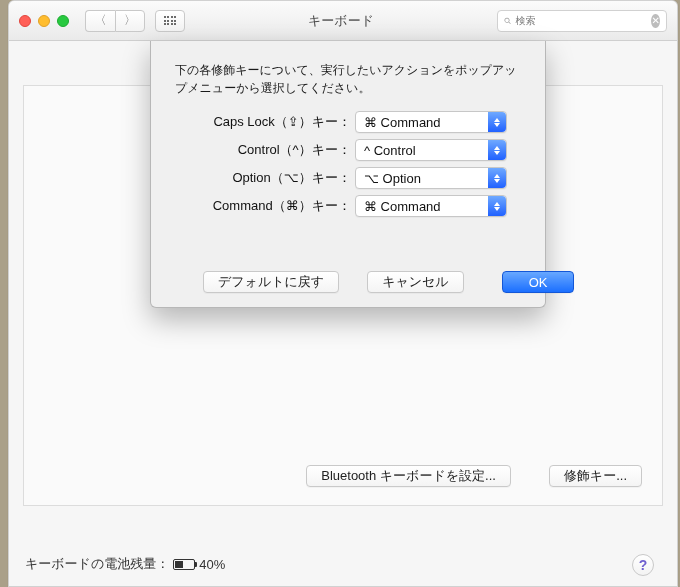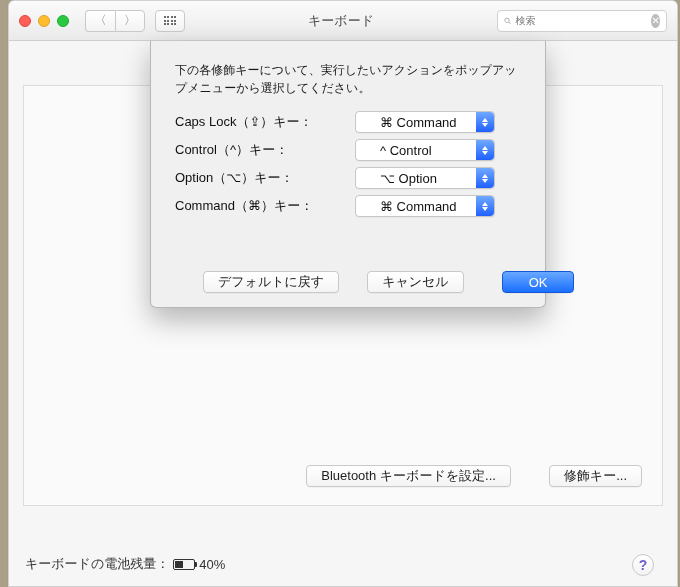--- a/index.html
+++ b/index.html
@@ -128,29 +128,29 @@
     height: 267px;
     background: #f0f0f0;
     border: 1px solid #b7b7b7;
     border-top: none;
     border-radius: 0 0 6px 6px;
     box-shadow: 0 12px 28px rgba(0,0,0,0.28);
     padding: 20px 24px 16px;
   }
   .sheet-text { font-size: 12px; color: #1a1a1a; line-height: 1.5; margin-bottom: 14px; }
   .row { display: flex; align-items: center; margin-bottom: 6px; }
-  .row-label { width: 180px; text-align: left; font-size: 13px; color: #111; padding-right: 4px; }
+  .row-label { width: 180px; text-align: right; font-size: 13px; color: #111; padding-right: 4px; }
   .select {
     position: relative;
-    width: 140px; height: 22px;
+    width: 152px; height: 22px;
     background: #fff;
     border: 1px solid #c7c7c7;
     border-radius: 4px;
     display: flex; align-items: center;
-    padding-left: 24px;
+    padding-left: 8px;
     font-size: 13px;
     color: #111;
     box-shadow: 0 1px 0 rgba(0,0,0,0.03);
   }
   .select .cap {
     position: absolute; right: 0; top: 0; bottom: 0; width: 18px;
     background: linear-gradient(#6fa9ff,#2061ff);
     border-radius: 0 4px 4px 0;
     display: flex; flex-direction: column; align-items: center; justify-content: center;
     gap: 1px;

